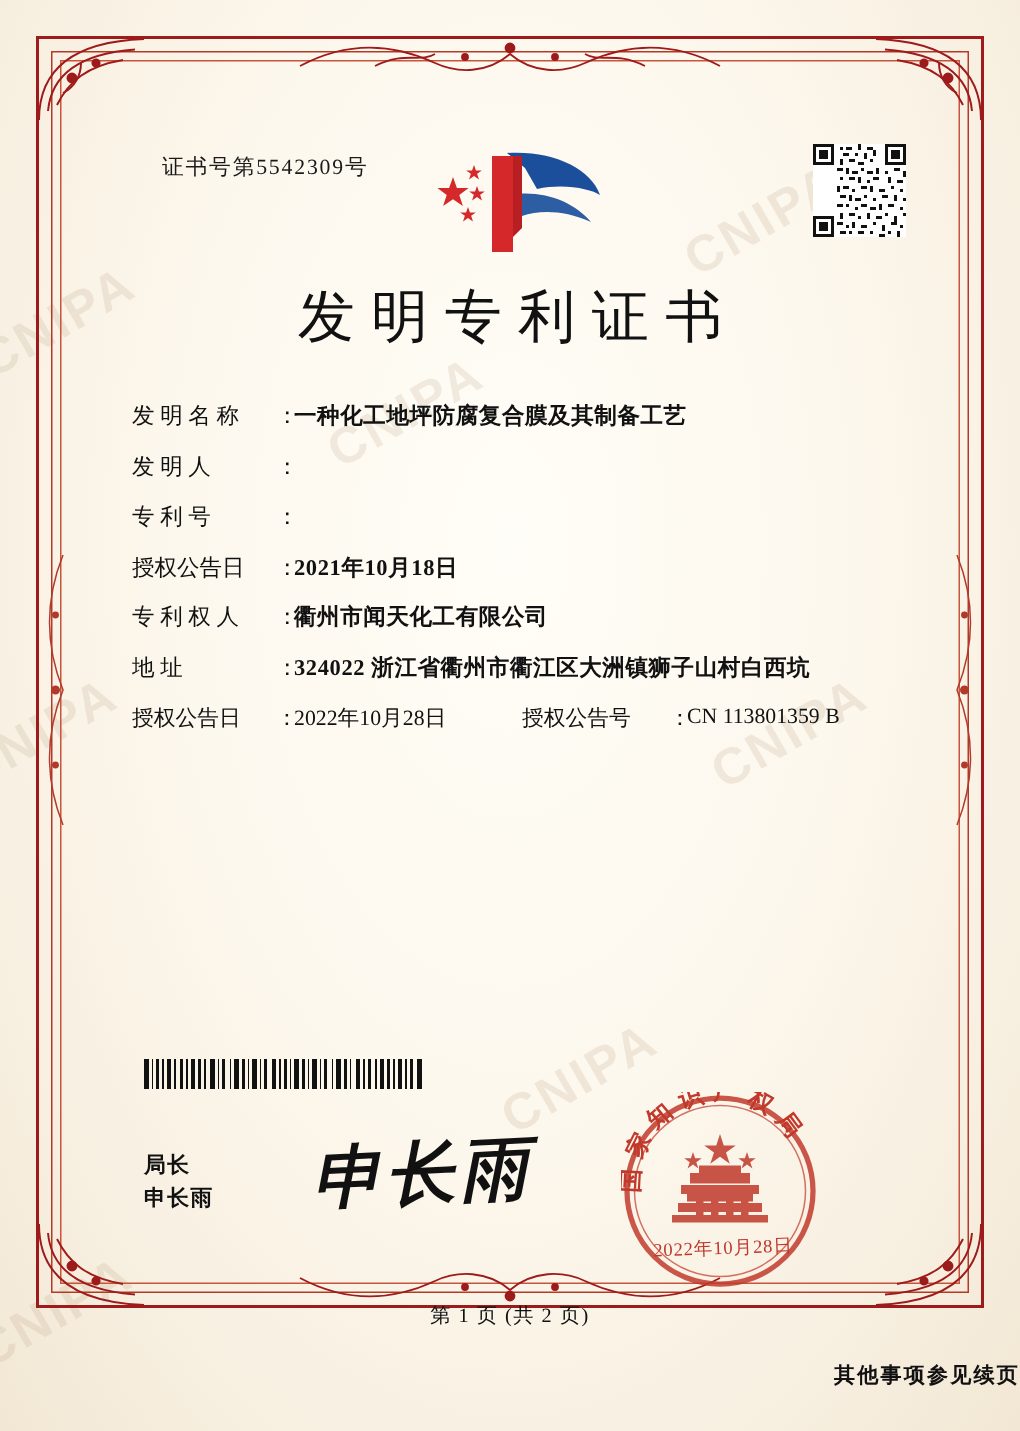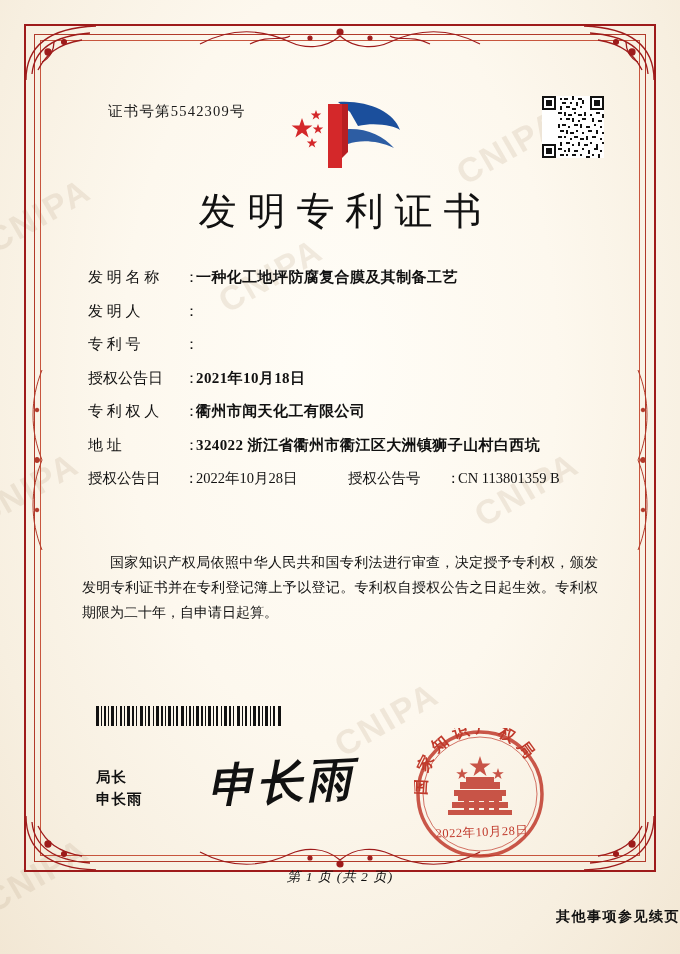--- a/index.html
+++ b/index.html
@@ -245,21 +245,20 @@
   }
 
   .page-no {
     position: absolute;
     left: 0; right: 0;
     top: 868px;
     text-align: center;
     font-size: 13.5px;
     color: #111;
     letter-spacing: 1px;
-    font-style: italic;
   }
 
   .footer-note {
     position: absolute;
     left: 0; right: 0;
     top: 908px;
     text-align: right;
     font-size: 14px;
     color: #111;
     letter-spacing: 1.5px;
@@ -528,21 +527,20 @@
       <span class="g1-label">授权公告日</span>
       <span class="field-colon">：</span>
       <span class="g1-val">2022年10月28日</span>
       <span class="g2-label">授权公告号</span>
       <span class="field-colon">：</span>
       <span class="g2-val">CN 113801359 B</span>
     </div>
   </div>
 
   <div class="paragraphs">
-    <p>国家知识产权局依照中华人民共和国专利法进行审查，决定授予专利权，颁发发明专利证书并在专利登记簿上予以登记。专利权自授权公告之日起生效。专利权期限为二十年，自申请日起算。</p>
   </div>
 
   <div class="barcode">
     <svg width="188" height="20" viewBox="0 0 188 20" shape-rendering="crispEdges">
       <g fill="#111111">
         <rect x="0" y="0" width="3" height="20"></rect>
           <rect x="5" y="0" width="1" height="20"></rect>
         <rect x="8" y="0" width="2" height="20"></rect>
           <rect x="12" y="0" width="1" height="20"></rect>
         <rect x="15" y="0" width="3" height="20"></rect>

